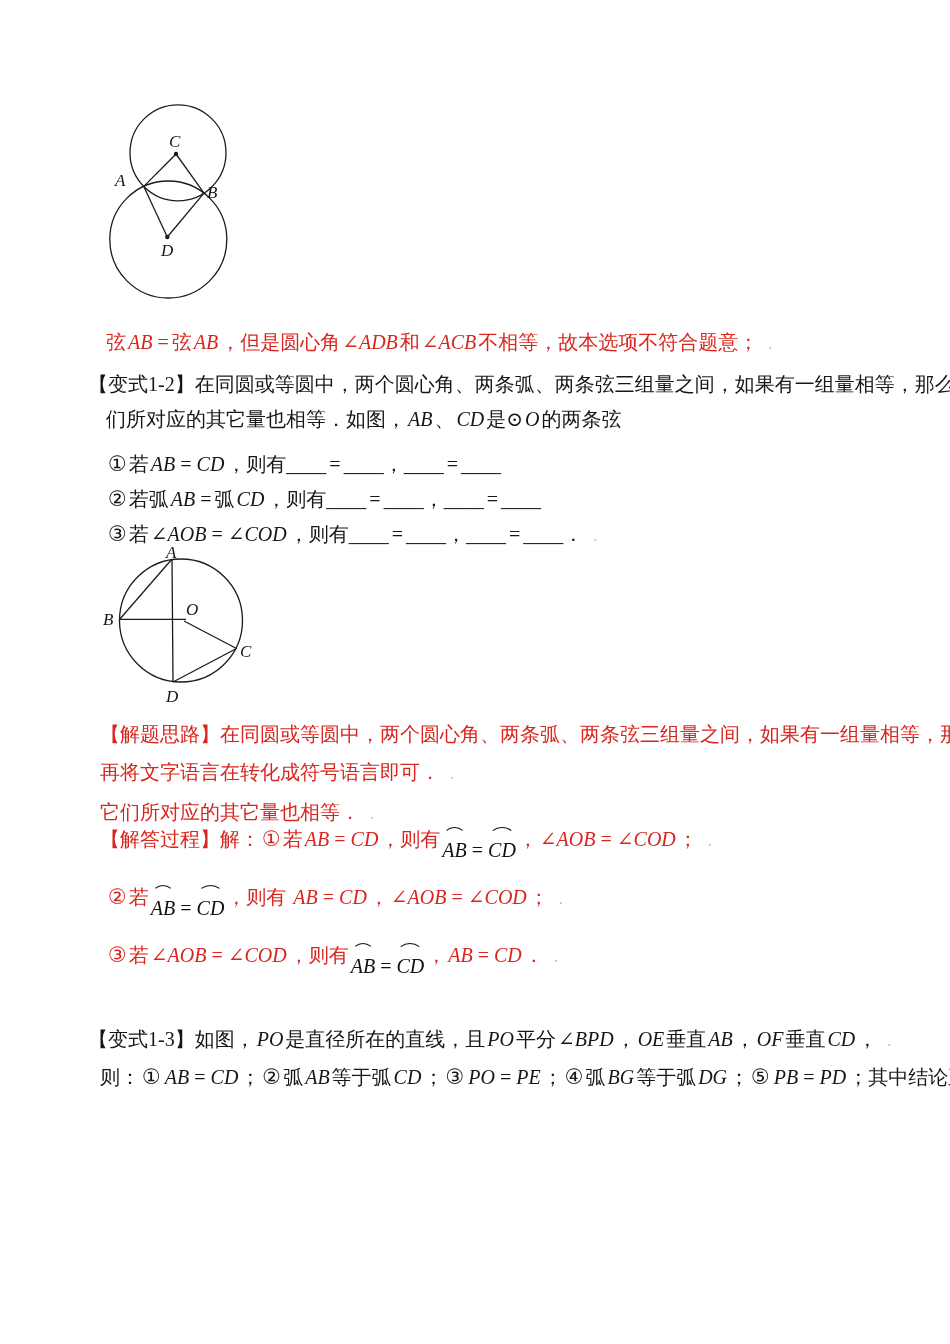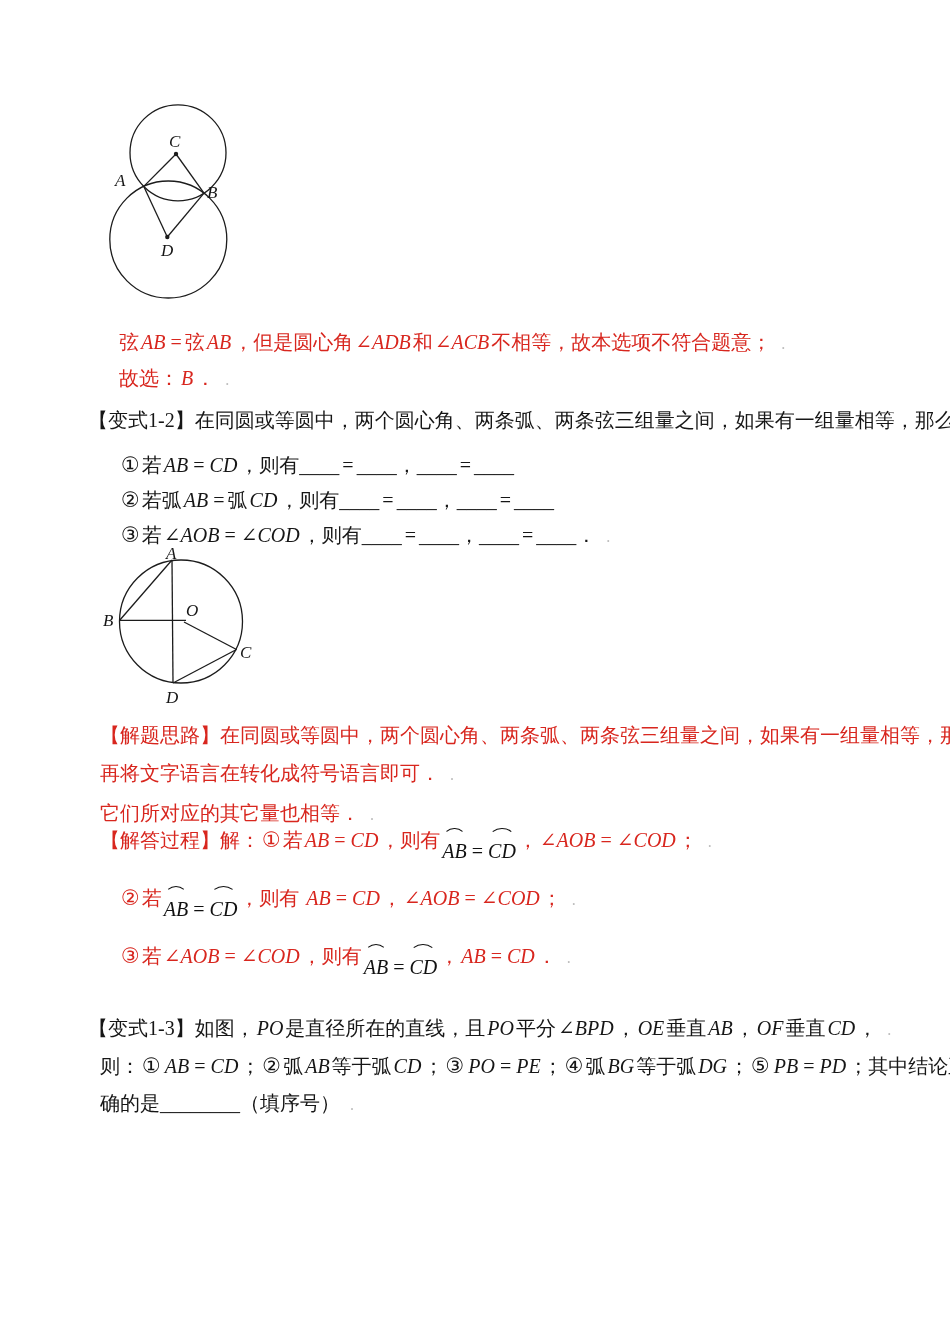--- a/index.html
+++ b/index.html
@@ -8,32 +8,32 @@
     position:relative;
     width:950px; height:1344px;
     background:#ffffff;
     overflow:hidden;
     font-family:"Liberation Serif","DejaVu Serif",serif;
     font-size:20px;
     color:#161616;
   }
   .content { padding-left:88px; }
   .tline { line-height:35px; white-space:nowrap; }
-  .ind22 { margin-left:31px; }
+  .ind22 { margin-left:18px; }
   .ind12 { margin-left:12px; }
   .red { color:#d8261e; }
   .blk0 { margin-top:20px; }
   .blk0 .tline { line-height:35px; }
   .blk1 { margin-top:6px; }
   .blk2 { margin-top:10px; }
   .blk3 { margin-top:6px; }
   .blk3 .tline { line-height:38px; }
   .blk4 { margin-top:-14px; }
   .blk4 .fline { height:58px; line-height:32px; padding-top:4px; white-space:nowrap; }
-  .blk5 { margin-top:16px; }
+  .blk5 { margin-top:28px; }
   .blk5 .tline { line-height:37px; }
 
   .seg { display:inline; }
   .seg-m { font-style:italic; margin:0 2px; }
   .seg-eq { margin:0 3px; }
   .seg-cn {}
   .seg-u { letter-spacing:0; }
   .seg-cnum { font-family:"DejaVu Sans","Liberation Sans",sans-serif; font-size:21px; margin:0 2px; }
   .seg-ft { color:#bcbcbc; margin-left:10px; font-size:16px; }
   .seg-arc, .seg-beq { position:relative; top:11px; color:#111111; }
@@ -68,25 +68,25 @@
       <circle cx="73" cy="54" r="2.2" fill="#1c1c1c"></circle>
       <circle cx="64.3" cy="137" r="2.2" fill="#1c1c1c"></circle>
       <text x="12" y="86">A</text>
       <text x="104" y="98">B</text>
       <text x="66" y="47">C</text>
       <text x="58" y="156">D</text>
     </svg>
 
     <div class="blk0 red">
       <div class="tline ind22"><span class="seg seg-cn">弦</span><span class="seg seg-m">AB</span><span class="seg seg-eq">=</span><span class="seg seg-cn">弦</span><span class="seg seg-m">AB</span><span class="seg seg-cn">，但是圆心角</span><span class="seg seg-m">∠ADB</span><span class="seg seg-cn">和</span><span class="seg seg-m">∠ACB</span><span class="seg seg-cn">不相等，故本选项不符合题意；</span><span class="seg seg-ft">.</span></div>
-      <div class="tline ind22"><span class="seg seg-cn">故选：</span><span class="seg seg-m">B</span><span class="seg seg-cn">．</span><span class="seg seg-ft">.</span></div>
     </div>
 
     <div class="blk1">
       <div class="tline"><span class="seg seg-cn">【变式1-2】在同圆或等圆中，两个圆心角、两条弧、两条弦三组量之间，如果有一组量相等，那么，它</span></div>
+      <div class="tline ind22"><span class="seg seg-cn">们所对应的其它量也相等．如图，</span><span class="seg seg-m">AB</span><span class="seg seg-cn">、</span><span class="seg seg-m">CD</span><span class="seg seg-cn">是⊙</span><span class="seg seg-m">O</span><span class="seg seg-cn">的两条弦</span></div>
     </div>
 
     <div class="blk2">
       <div class="tline ind22"><span class="seg seg-cnum">①</span><span class="seg seg-cn">若</span><span class="seg seg-m">AB</span><span class="seg seg-eq">=</span><span class="seg seg-m">CD</span><span class="seg seg-cn">，则有</span><span class="seg seg-u">____</span><span class="seg seg-eq">=</span><span class="seg seg-u">____</span><span class="seg seg-cn">，</span><span class="seg seg-u">____</span><span class="seg seg-eq">=</span><span class="seg seg-u">____</span></div>
       <div class="tline ind22"><span class="seg seg-cnum">②</span><span class="seg seg-cn">若弧</span><span class="seg seg-m">AB</span><span class="seg seg-eq">=</span><span class="seg seg-cn">弧</span><span class="seg seg-m">CD</span><span class="seg seg-cn">，则有</span><span class="seg seg-u">____</span><span class="seg seg-eq">=</span><span class="seg seg-u">____</span><span class="seg seg-cn">，</span><span class="seg seg-u">____</span><span class="seg seg-eq">=</span><span class="seg seg-u">____</span></div>
       <div class="tline ind22"><span class="seg seg-cnum">③</span><span class="seg seg-cn">若</span><span class="seg seg-m">∠AOB</span><span class="seg seg-eq">=</span><span class="seg seg-m">∠COD</span><span class="seg seg-cn">，则有</span><span class="seg seg-u">____</span><span class="seg seg-eq">=</span><span class="seg seg-u">____</span><span class="seg seg-cn">，</span><span class="seg seg-u">____</span><span class="seg seg-eq">=</span><span class="seg seg-u">____</span><span class="seg seg-cn">．</span><span class="seg seg-ft">.</span></div>
     </div>
 
     <svg class="diagram2" width="175" height="162" viewBox="0 0 175 162">
       <g fill="none" stroke="#1c1c1c" stroke-width="1.3">
@@ -112,17 +112,16 @@
 
     <div class="blk4 red">
       <div class="fline ind12"><span class="seg seg-cn">【解答过程】解：</span><span class="seg seg-cnum">①</span><span class="seg seg-cn">若</span><span class="seg seg-m">AB</span><span class="seg seg-eq">=</span><span class="seg seg-m">CD</span><span class="seg seg-cn">，则有</span><span class="seg seg-arc">AB</span><span class="seg seg-beq">=</span><span class="seg seg-arc">CD</span><span class="seg seg-cn">，</span><span class="seg seg-m">∠AOB</span><span class="seg seg-eq">=</span><span class="seg seg-m">∠COD</span><span class="seg seg-cn">；</span><span class="seg seg-ft">.</span></div>
       <div class="fline ind22"><span class="seg seg-cnum">②</span><span class="seg seg-cn">若</span><span class="seg seg-arc">AB</span><span class="seg seg-beq">=</span><span class="seg seg-arc">CD</span><span class="seg seg-cn">，则有 </span><span class="seg seg-m">AB</span><span class="seg seg-eq">=</span><span class="seg seg-m">CD</span><span class="seg seg-cn">，</span><span class="seg seg-m">∠AOB</span><span class="seg seg-eq">=</span><span class="seg seg-m">∠COD</span><span class="seg seg-cn">；</span><span class="seg seg-ft">.</span></div>
       <div class="fline ind22"><span class="seg seg-cnum">③</span><span class="seg seg-cn">若</span><span class="seg seg-m">∠AOB</span><span class="seg seg-eq">=</span><span class="seg seg-m">∠COD</span><span class="seg seg-cn">，则有</span><span class="seg seg-arc">AB</span><span class="seg seg-beq">=</span><span class="seg seg-arc">CD</span><span class="seg seg-cn">，</span><span class="seg seg-m">AB</span><span class="seg seg-eq">=</span><span class="seg seg-m">CD</span><span class="seg seg-cn">．</span><span class="seg seg-ft">.</span></div>
     </div>
 
     <div class="blk5">
       <div class="tline"><span class="seg seg-cn">【变式1-3】如图，</span><span class="seg seg-m">PO</span><span class="seg seg-cn">是直径所在的直线，且</span><span class="seg seg-m">PO</span><span class="seg seg-cn">平分</span><span class="seg seg-m">∠BPD</span><span class="seg seg-cn">，</span><span class="seg seg-m">OE</span><span class="seg seg-cn">垂直</span><span class="seg seg-m">AB</span><span class="seg seg-cn">，</span><span class="seg seg-m">OF</span><span class="seg seg-cn">垂直</span><span class="seg seg-m">CD</span><span class="seg seg-cn">，</span><span class="seg seg-ft">.</span></div>
       <div class="tline ind12"><span class="seg seg-cn">则：</span><span class="seg seg-cnum">①</span><span class="seg seg-m">AB</span><span class="seg seg-eq">=</span><span class="seg seg-m">CD</span><span class="seg seg-cn">；</span><span class="seg seg-cnum">②</span><span class="seg seg-cn">弧</span><span class="seg seg-m">AB</span><span class="seg seg-cn">等于弧</span><span class="seg seg-m">CD</span><span class="seg seg-cn">；</span><span class="seg seg-cnum">③</span><span class="seg seg-m">PO</span><span class="seg seg-eq">=</span><span class="seg seg-m">PE</span><span class="seg seg-cn">；</span><span class="seg seg-cnum">④</span><span class="seg seg-cn">弧</span><span class="seg seg-m">BG</span><span class="seg seg-cn">等于弧</span><span class="seg seg-m">DG</span><span class="seg seg-cn">；</span><span class="seg seg-cnum">⑤</span><span class="seg seg-m">PB</span><span class="seg seg-eq">=</span><span class="seg seg-m">PD</span><span class="seg seg-cn">；其中结论正</span></div>
-      <div class="tline ind12"><span class="seg seg-cn">确的是</span><span class="seg seg-u">________</span><span class="seg seg-cn">（填序号）</span><span class="seg seg-ft">.</span></div>
     </div>
 
   </div>
 </div>
 
 </body></html>

